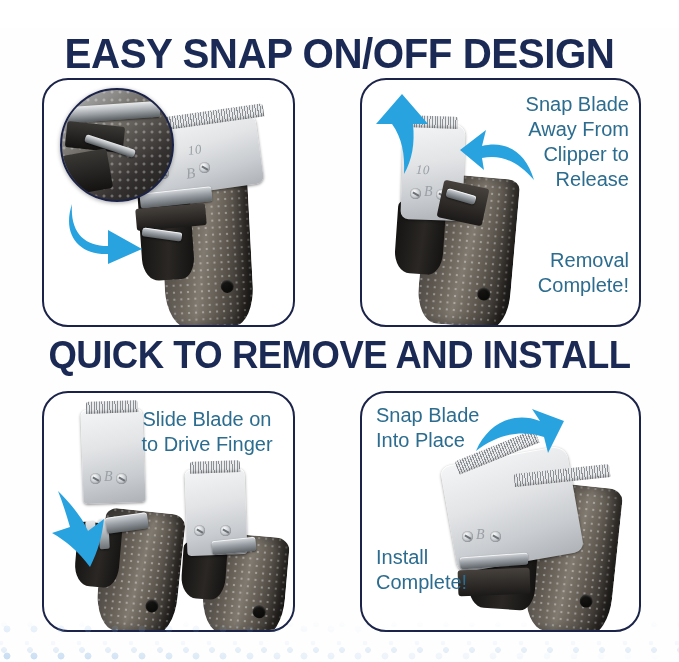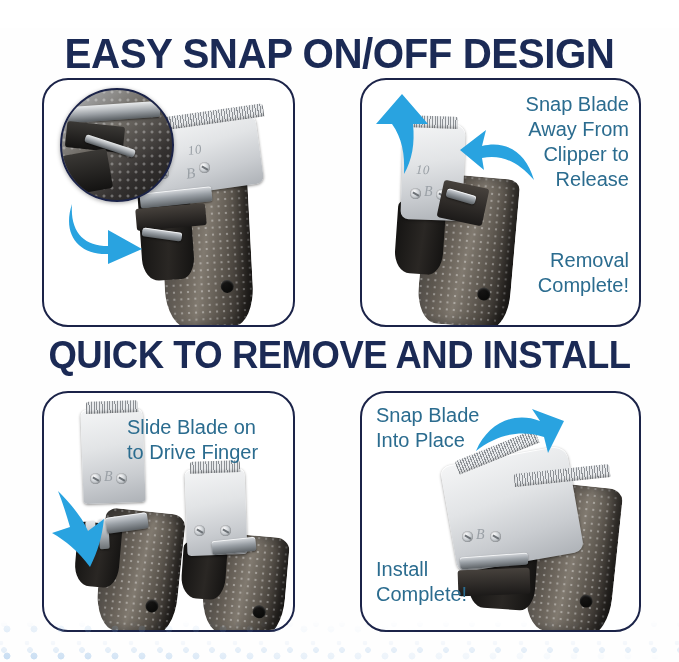--- a/index.html
+++ b/index.html
@@ -79,23 +79,23 @@
     white-space: pre-line;
     z-index: 6;
   }
   .caption.right { text-align: right; }
   .caption.left  { text-align: left; }
 
   
   #cap-push-latch   { left: 8px;  top: 176px; width: 150px; text-align: center; }
   #cap-snap-away    { right: 10px; top: 12px;  width: 170px; }
   #cap-removal      { right: 10px; top: 168px; width: 170px; }
-  #cap-slide-blade  { right: 6px;  top: 22px;  width: 160px; text-align: left; }
+  #cap-slide-blade  { right: 6px;  top: 14px;  width: 160px; text-align: center; }
   #cap-snap-into    { left: 14px;  top: 10px;  width: 140px; }
-  #cap-install      { left: 14px;  top: 164px; width: 150px; }
+  #cap-install      { left: 14px;  top: 152px; width: 150px; }
 
   
   .art { position: absolute; }
 
   .body-grip {
     position: absolute;
     background:
       radial-gradient(circle at 2px 2px, rgba(255,255,255,0.35) 1.1px, rgba(0,0,0,0) 1.6px),
       linear-gradient(100deg, #2e2b28 0%, #4a453f 18%, #6d665d 38%, #817a70 50%, #5d574f 68%, #332f2b 88%, #1e1c1a 100%);
     background-size: 7px 7px, 100% 100%;

